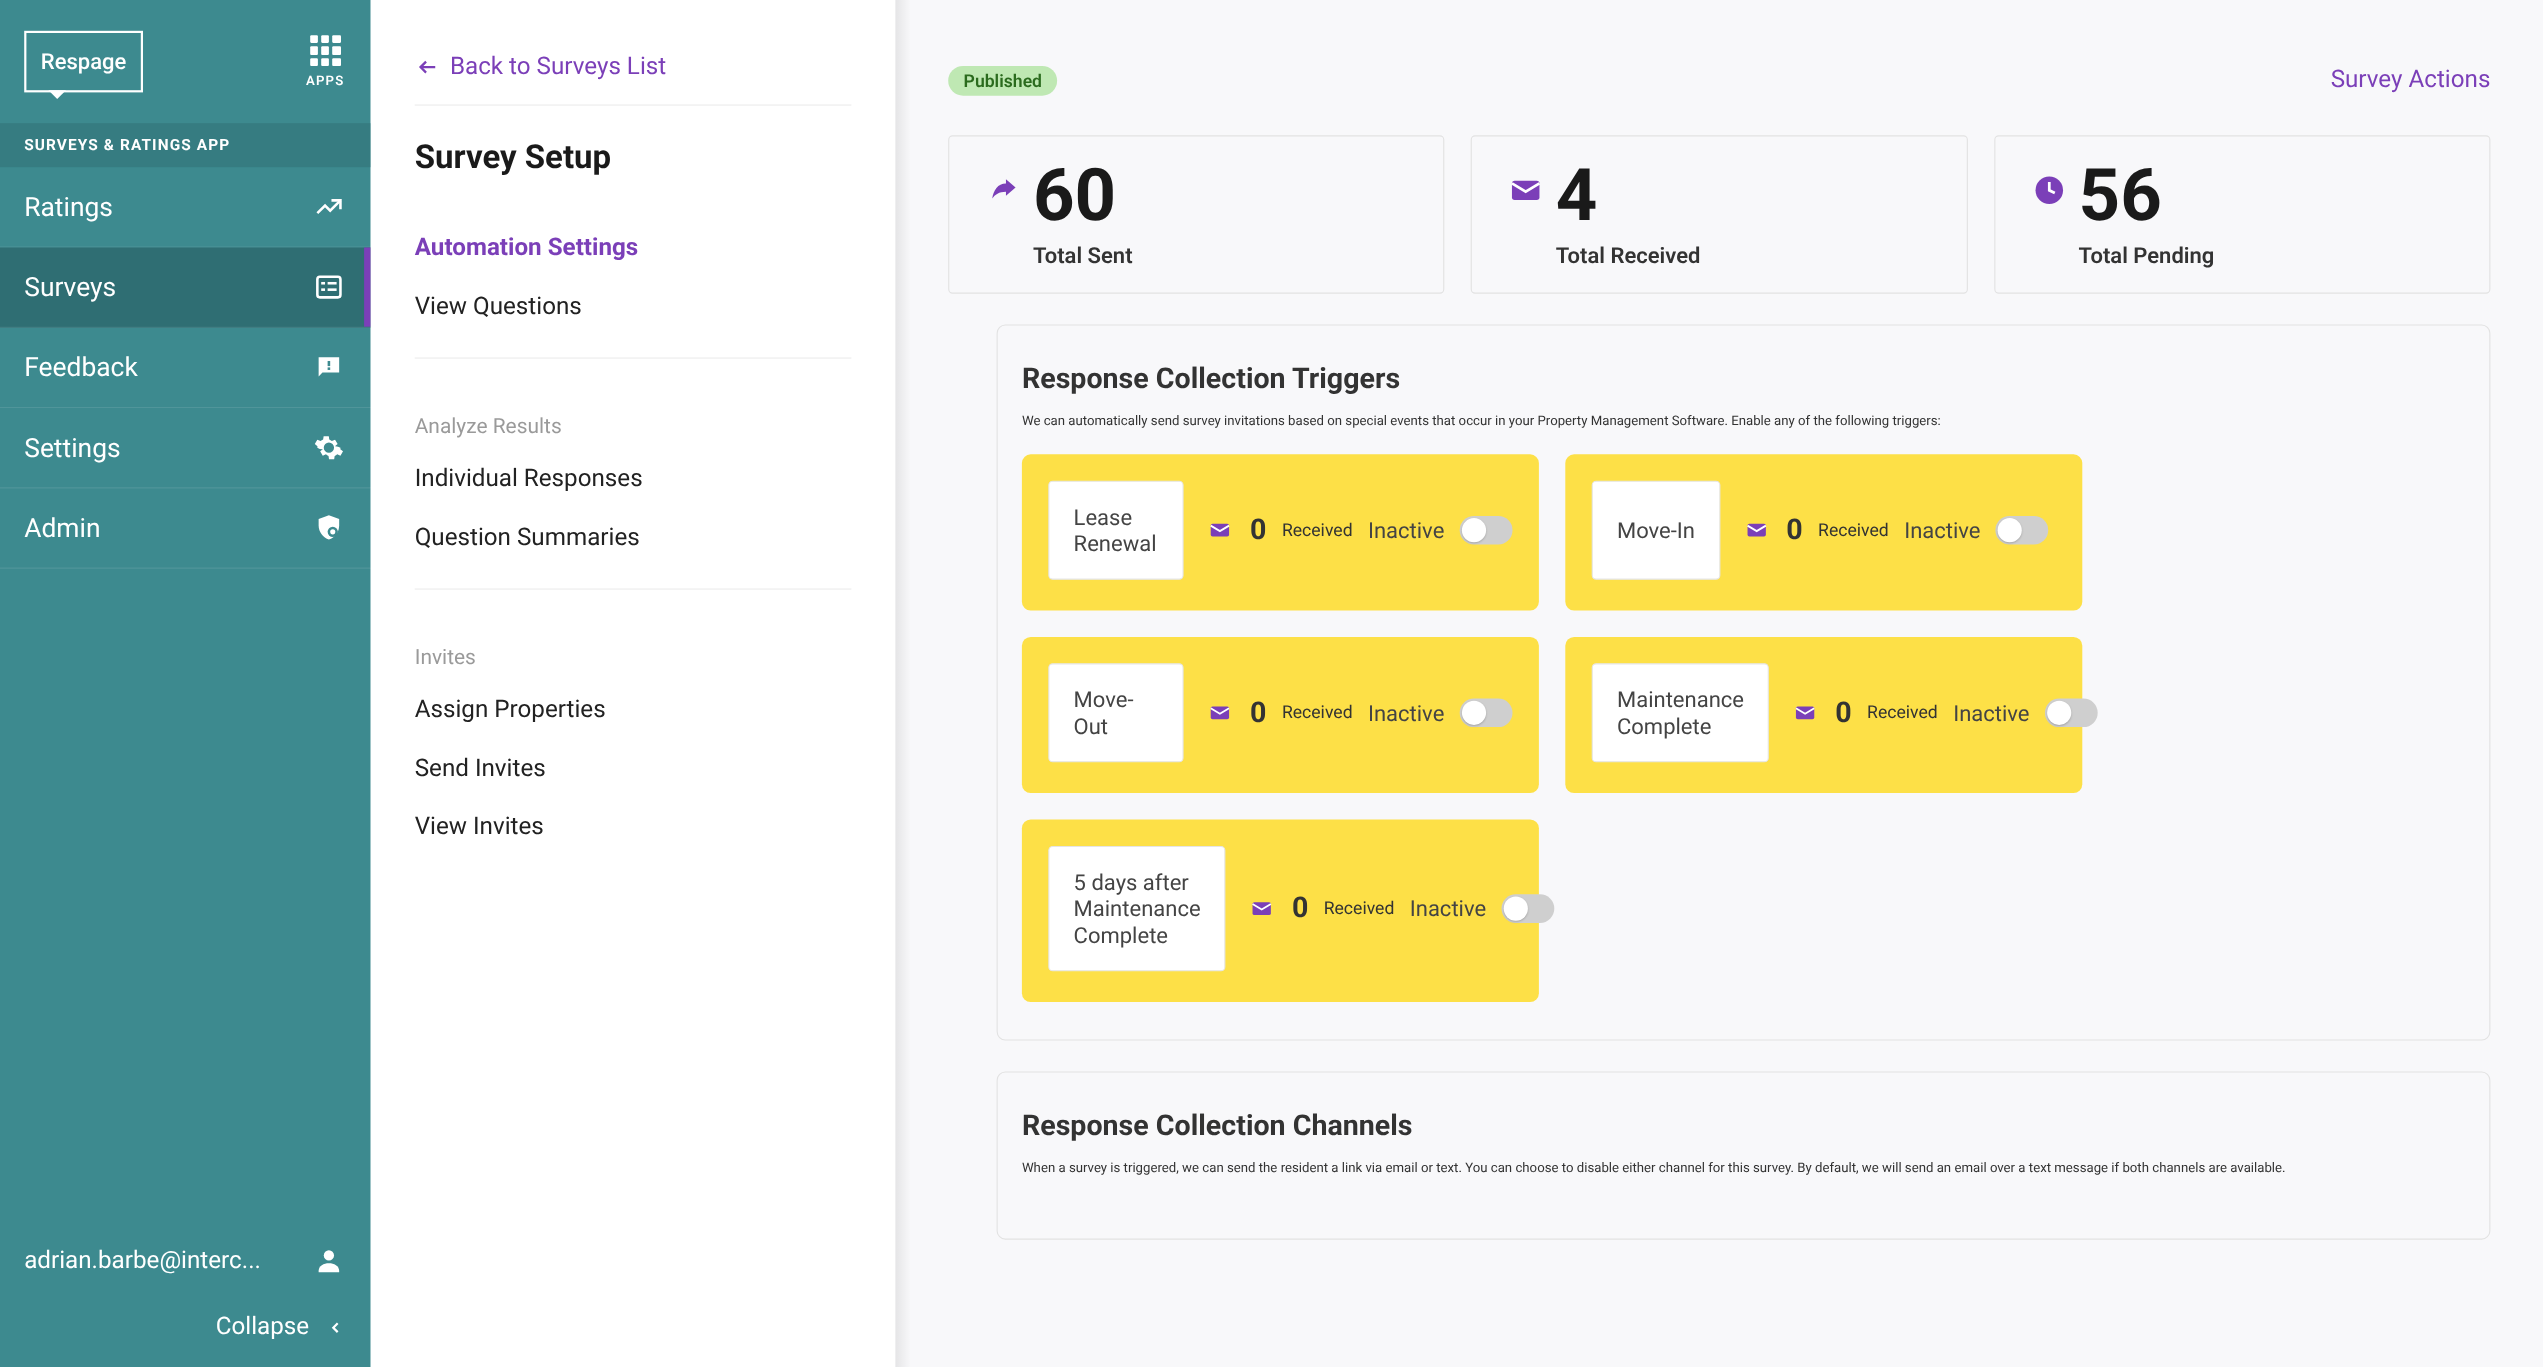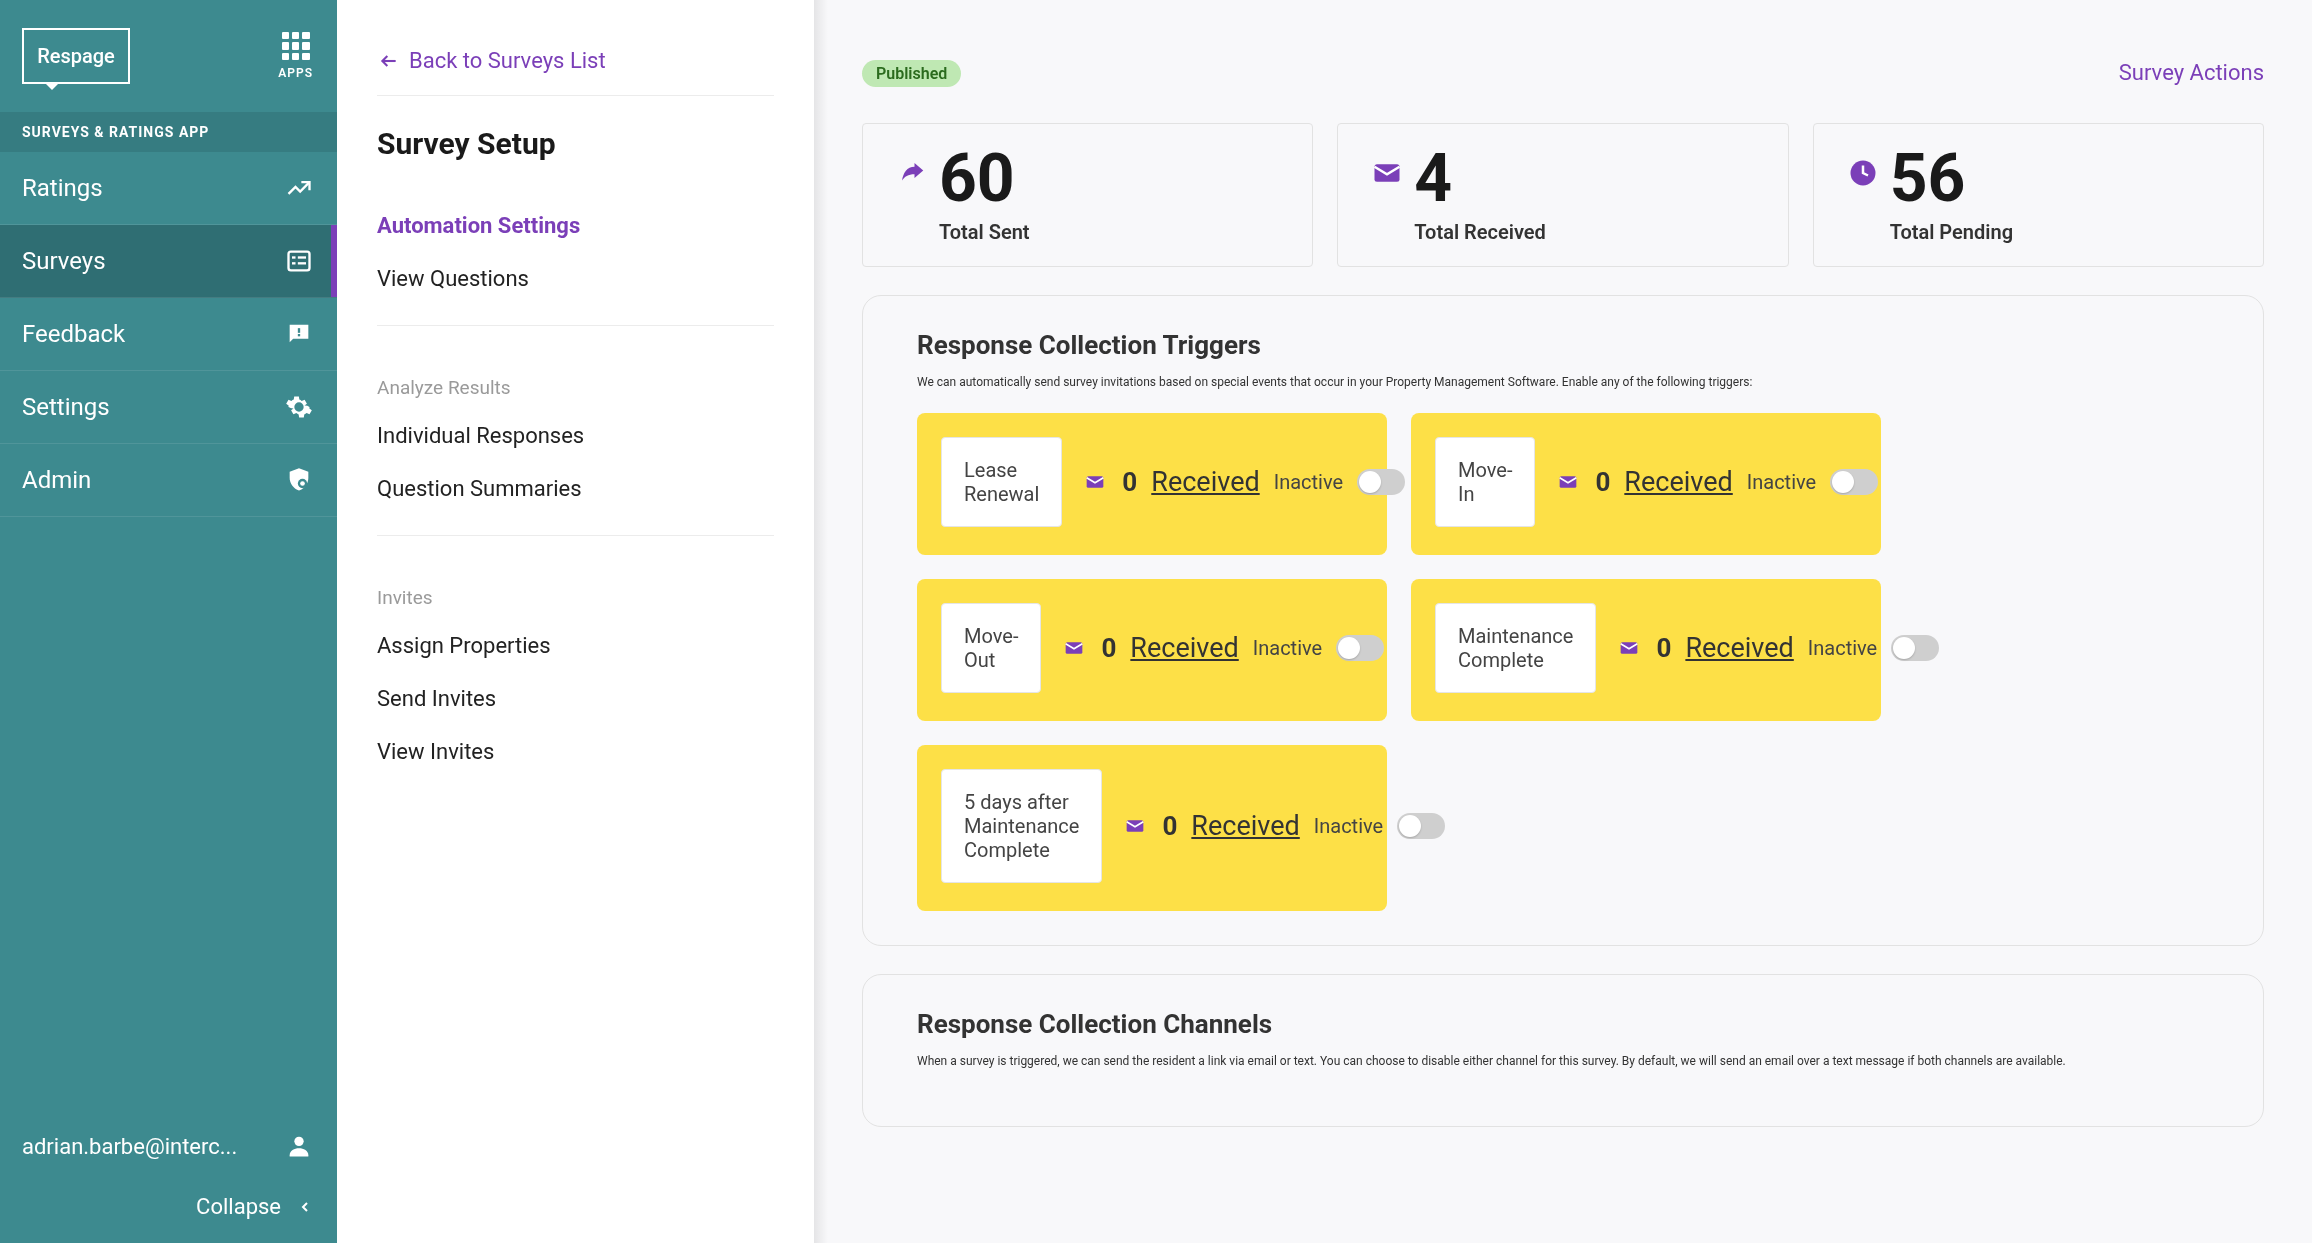--- a/index.html
+++ b/index.html
@@ -45,31 +45,31 @@
 .badge { background: #bfe8b3; color: #2b6b1e; font-size: 16px; font-weight: 600; padding: 4px 14px; border-radius: 14px; }
 .survey-actions { color: #7b3fb8; font-size: 22px; cursor: pointer; }
 
 .stats { display: flex; gap: 24px; margin-bottom: 28px; }
 .stat-card { flex: 1; border: 1px solid #e2e2e2; border-radius: 4px; padding: 22px 34px; display: flex; flex-direction: column; }
 .stat-top { display: flex; align-items: flex-start; gap: 12px; }
 .stat-icon { width: 30px; height: 30px; margin-top: 12px; }
 .stat-val { font-size: 66px; font-weight: 700; color: #1a1a1a; line-height: 1; }
 .stat-label { font-size: 20px; font-weight: 600; color: #333; margin-top: 8px; margin-left: 42px; }
 
-.section-card { border: 1px solid #e2e2e2; border-radius: 19px; padding: 34px 54px; margin-bottom: 28px; }
+.section-card { border: 1px solid #e2e2e2; border-radius: 8px; padding: 34px 22px; margin-bottom: 28px; margin-left: 44px; }
 .section-card h3 { font-size: 26px; font-weight: 700; margin-bottom: 14px; }
 .section-card p { font-size: 12px; color: #333; margin-bottom: 22px; line-height: 1.4; }
 
 .triggers-grid { display: flex; flex-wrap: wrap; gap: 24px; }
 .trigger { width: 470px; background: #fde047; border-radius: 8px; padding: 24px 24px 28px; display: flex; flex-direction: row; gap: 20px; }
 .trigger-title { background: #fff; border: 1px solid #e5e5e5; border-radius: 4px; padding: 20px 22px; font-size: 20px; color: #444; min-height: 68px; display:flex; align-items:center; }
 .trigger-row { display: flex; align-items: center; gap: 14px; }
 .env-icon { width: 26px; height: 20px; }
 .trigger-count { font-size: 26px; font-weight: 700; }
-.trigger-recv { font-size: 27px; color: #333; text-decoration: underline; }
+.trigger-recv { font-size: 16px; color: #333; }
 .trigger-status { margin-left: auto; font-size: 20px; color: #444; }
 .toggle { width: 48px; height: 26px; background: #cfcfcf; border-radius: 14px; position: relative; cursor: pointer; }
 .toggle::after { content:""; width:22px; height:22px; background:#fff; border-radius:50%; position:absolute; top:2px; left:2px; box-shadow: 0 1px 2px rgba(0,0,0,0.2); }
 
 svg { display: block; }
 </style>
 </head>
 <body>
 
 <div class="app">

